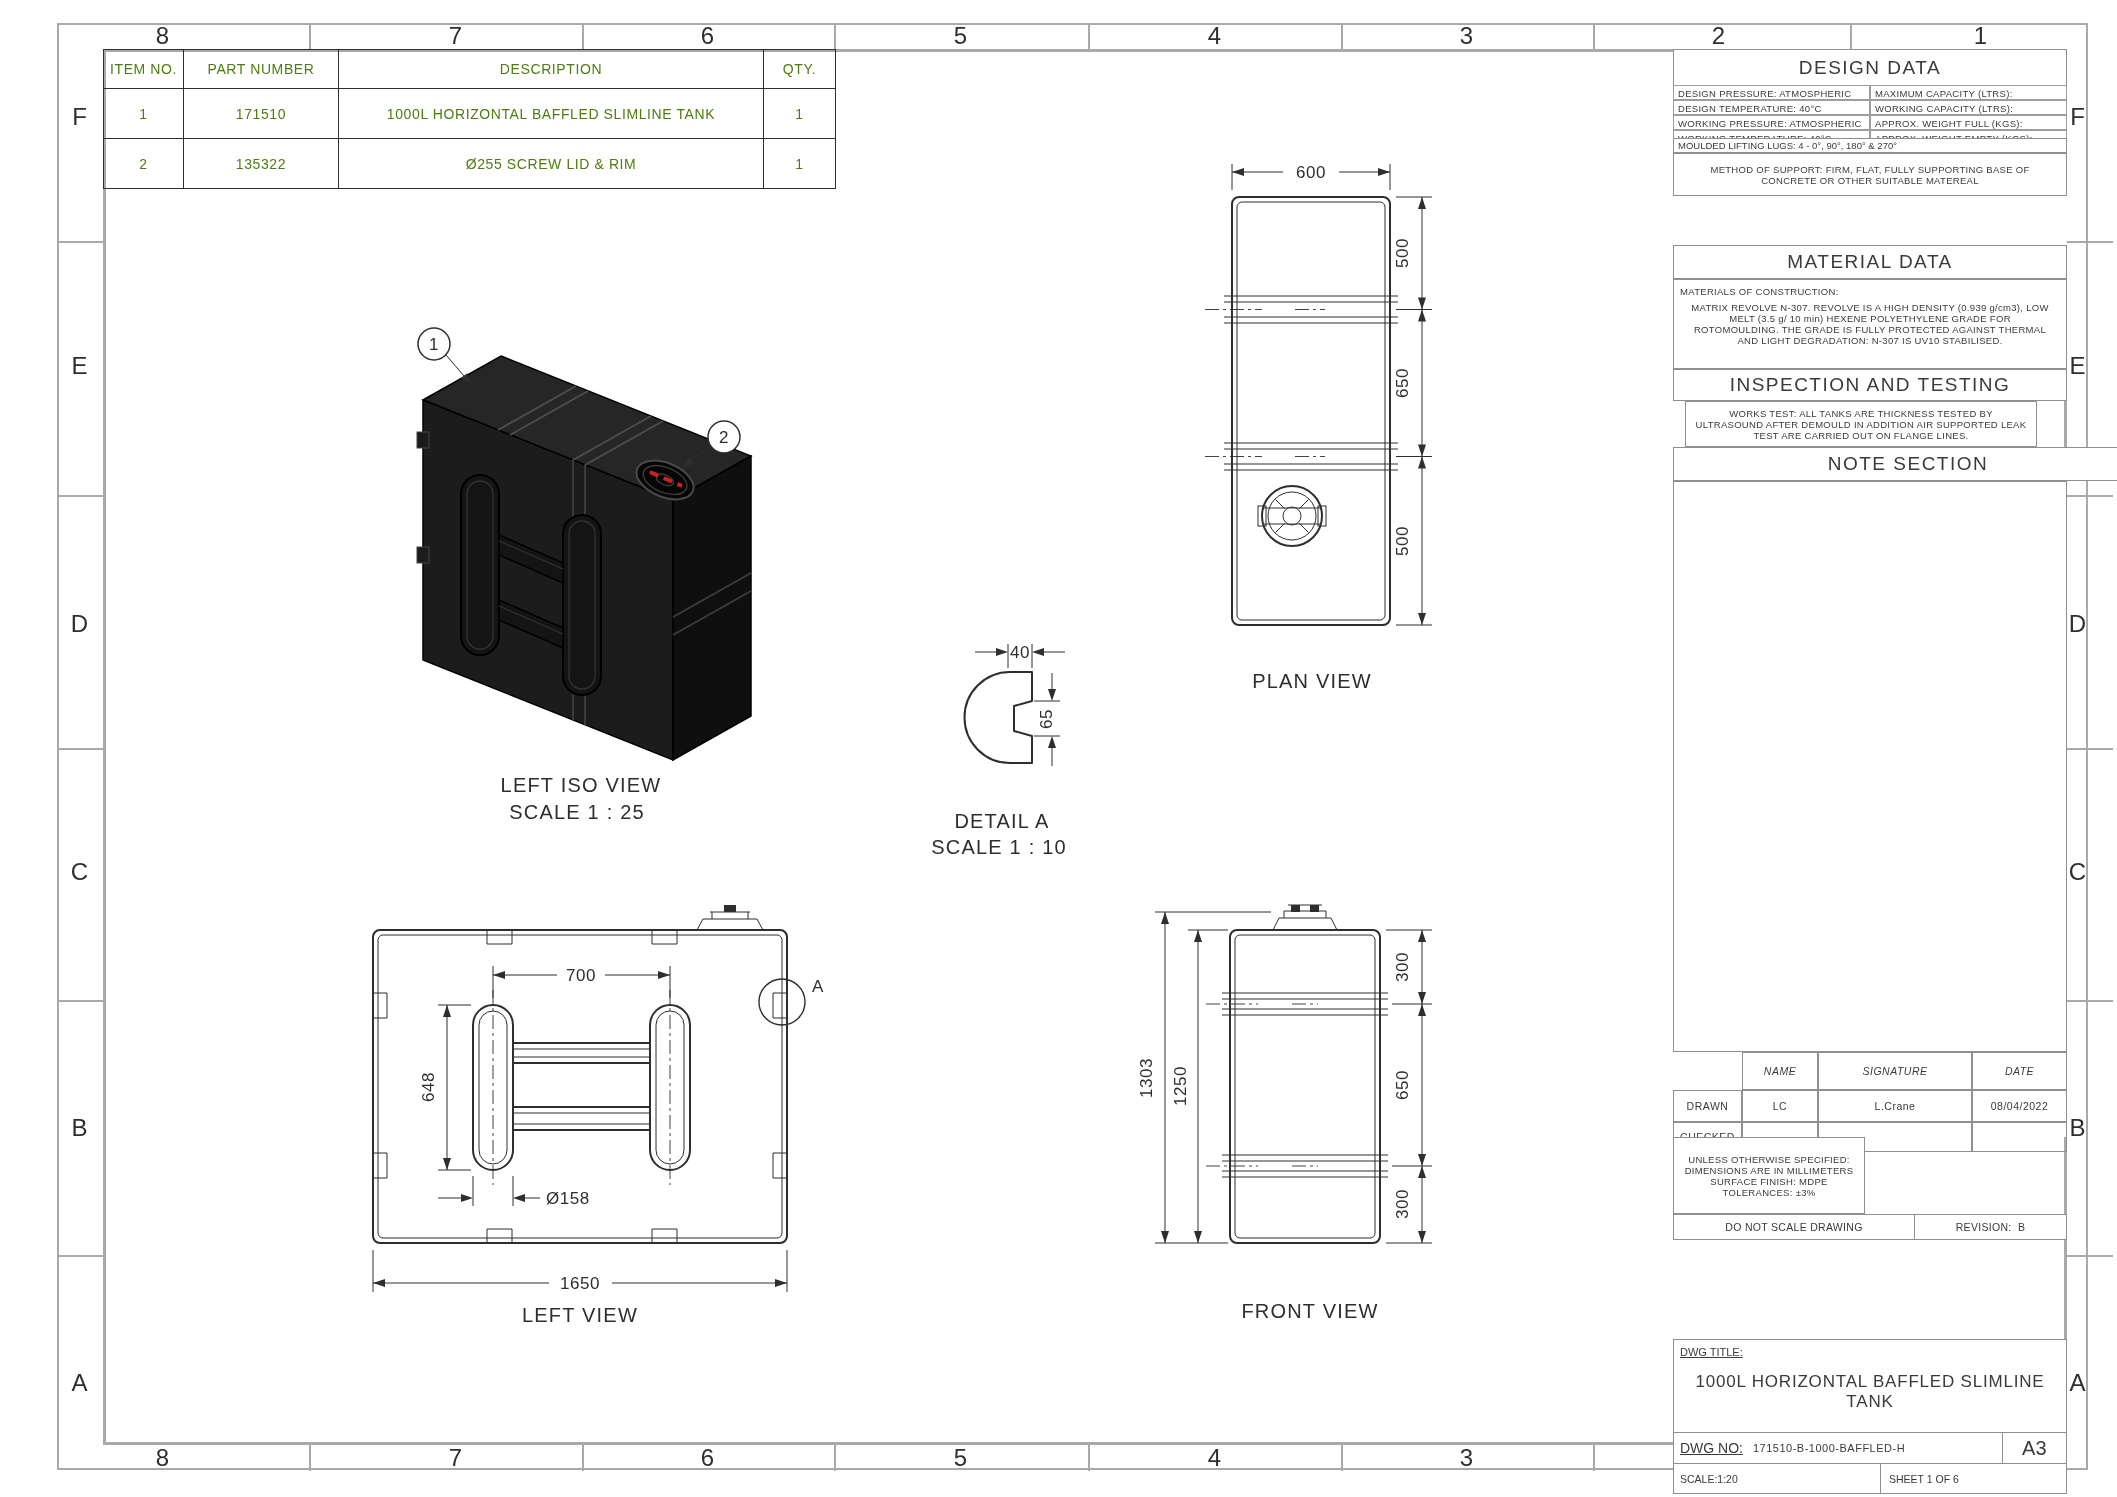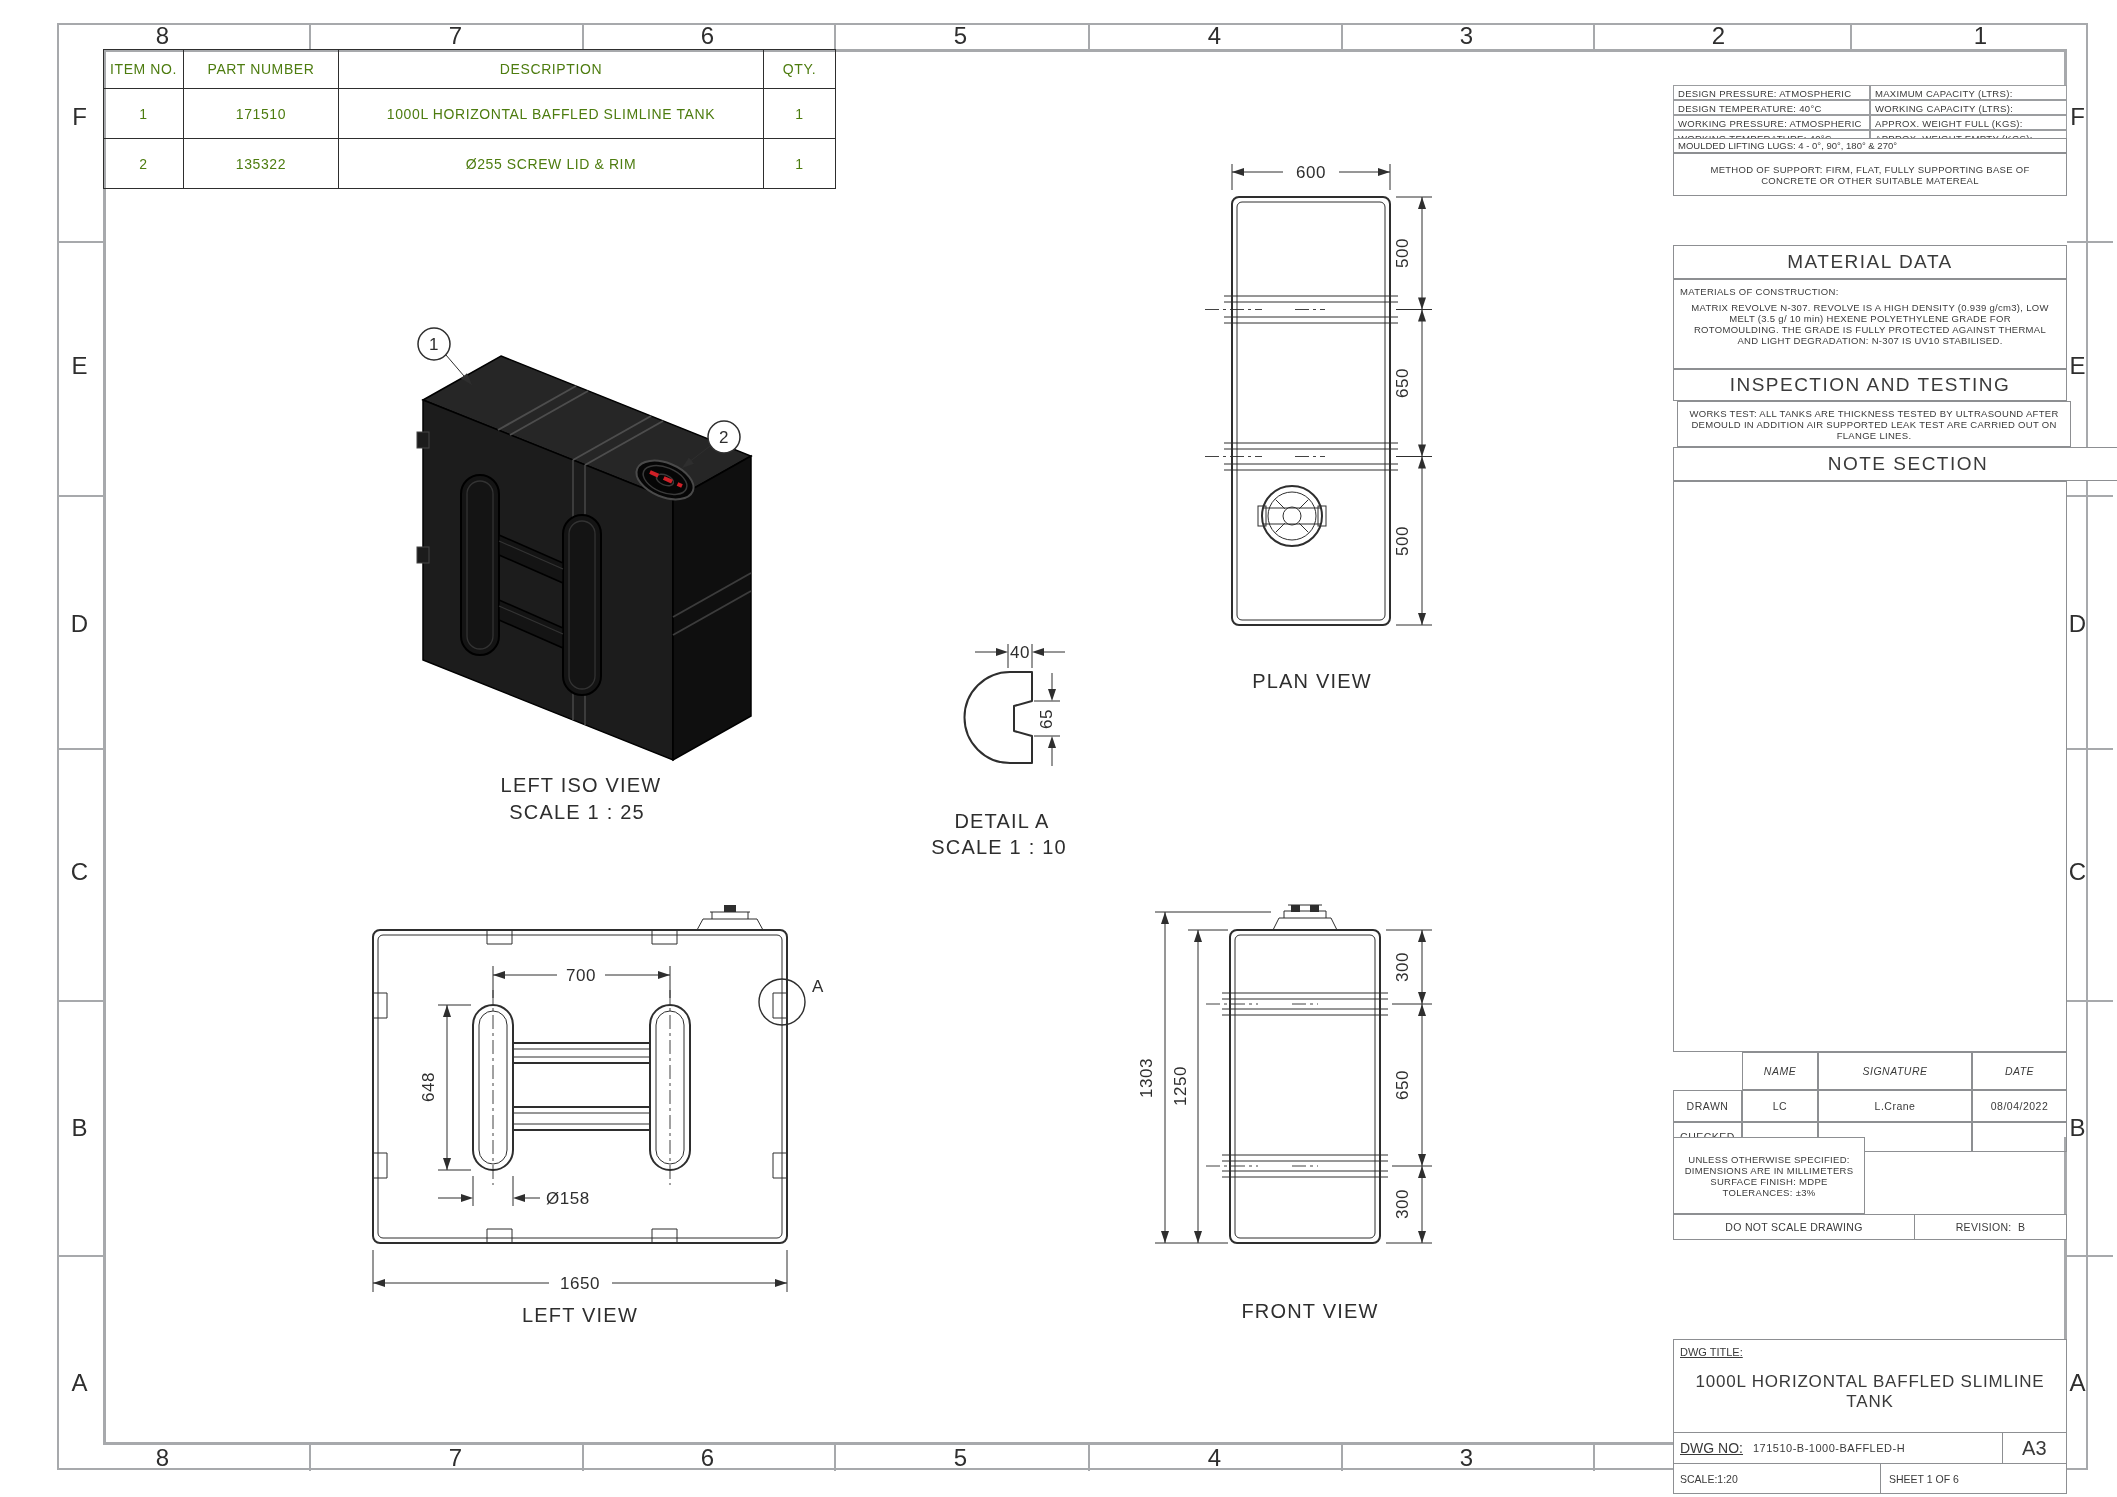--- a/index.html
+++ b/index.html
@@ -412,20 +412,21 @@
         <td>2</td>
         <td>135322</td>
         <td>Ø255 SCREW LID &amp; RIM</td>
         <td>1</td>
       </tr>
     </tbody>
   </table>
 
   <div class="abs" id="tblock">
 
+    <div class="tb tb-title" style="left:0;top:0;width:394px;height:37px;">DESIGN DATA</div>
 
     <div class="tb" style="left:0;top:36px;width:394px;height:53px;border:none;">
       <div class="dd-grid">
         <div class="dd-cell">DESIGN PRESSURE: ATMOSPHERIC</div>
         <div class="dd-cell">MAXIMUM CAPACITY (LTRS):</div>
         <div class="dd-cell">DESIGN TEMPERATURE: 40°C</div>
         <div class="dd-cell">WORKING CAPACITY (LTRS):</div>
         <div class="dd-cell">WORKING PRESSURE: ATMOSPHERIC</div>
         <div class="dd-cell">APPROX. WEIGHT FULL (KGS):</div>
         <div class="dd-cell">WORKING TEMPERATURE: 40°C</div>
@@ -439,21 +440,21 @@
 
     <div class="tb" style="left:0;top:147px;width:394px;height:49px;border:none;"></div>
 
     <div class="tb tb-title" style="left:0;top:196px;width:394px;height:34px;">MATERIAL DATA</div>
     <div class="tb" style="left:0;top:230px;width:394px;height:90px;">
       <div style="padding:6px 6px 0 6px;font-size:9.5px;letter-spacing:.3px;">MATERIALS OF CONSTRUCTION:</div>
       <div class="center-txt" style="padding:5px 14px 0 14px;font-size:9.5px;">MATRIX REVOLVE N-307. REVOLVE IS A HIGH DENSITY (0.939 g/cm3), LOW MELT (3.5 g/ 10 min) HEXENE POLYETHYLENE GRADE FOR ROTOMOULDING. THE GRADE IS FULLY PROTECTED AGAINST THERMAL AND LIGHT DEGRADATION: N-307 IS UV10 STABILISED.</div>
     </div>
 
     <div class="tb tb-title" style="left:0;top:320px;width:394px;height:32px;">INSPECTION AND TESTING</div>
-    <div class="tb center-txt" style="left:4px;top:352px;width:394px;height:46px;font-size:9.5px;padding:0 8px;">WORKS TEST: ALL TANKS ARE THICKNESS TESTED BY ULTRASOUND AFTER DEMOULD IN ADDITION AIR SUPPORTED LEAK TEST ARE CARRIED OUT ON FLANGE LINES.</div>
+    <div class="tb center-txt" style="left:12px;top:352px;width:352px;height:46px;font-size:9.5px;padding:0 8px;">WORKS TEST: ALL TANKS ARE THICKNESS TESTED BY ULTRASOUND AFTER DEMOULD IN ADDITION AIR SUPPORTED LEAK TEST ARE CARRIED OUT ON FLANGE LINES.</div>
 
     <div class="tb tb-title" style="left:0;top:398px;width:470px;height:34px;">NOTE SECTION</div>
     <div class="tb" style="left:0;top:432px;width:394px;height:571px;"></div>
 
     <div class="tb" style="left:0;top:1003px;width:394px;height:85px;border:none;">
       <div class="nm-grid" style="height:38px;font-style:italic;">
         <div class="nm-cell" style="border:none;"></div>
         <div class="nm-cell">NAME</div>
         <div class="nm-cell">SIGNATURE</div>
         <div class="nm-cell">DATE</div>

